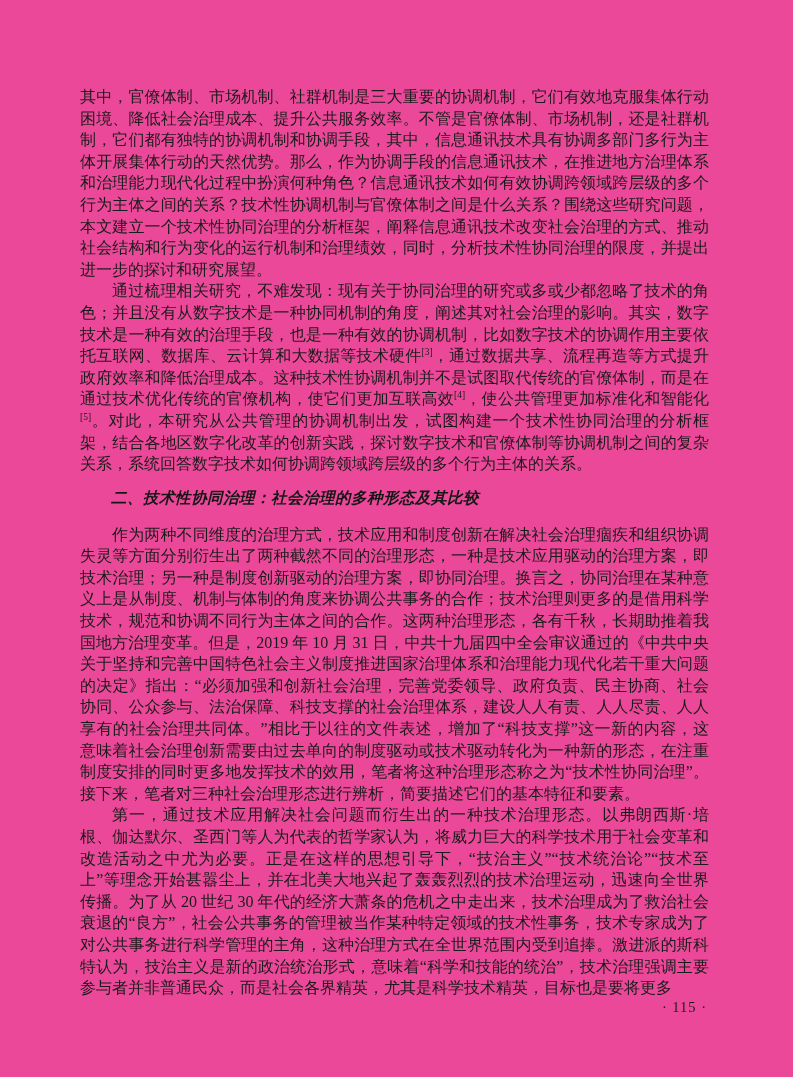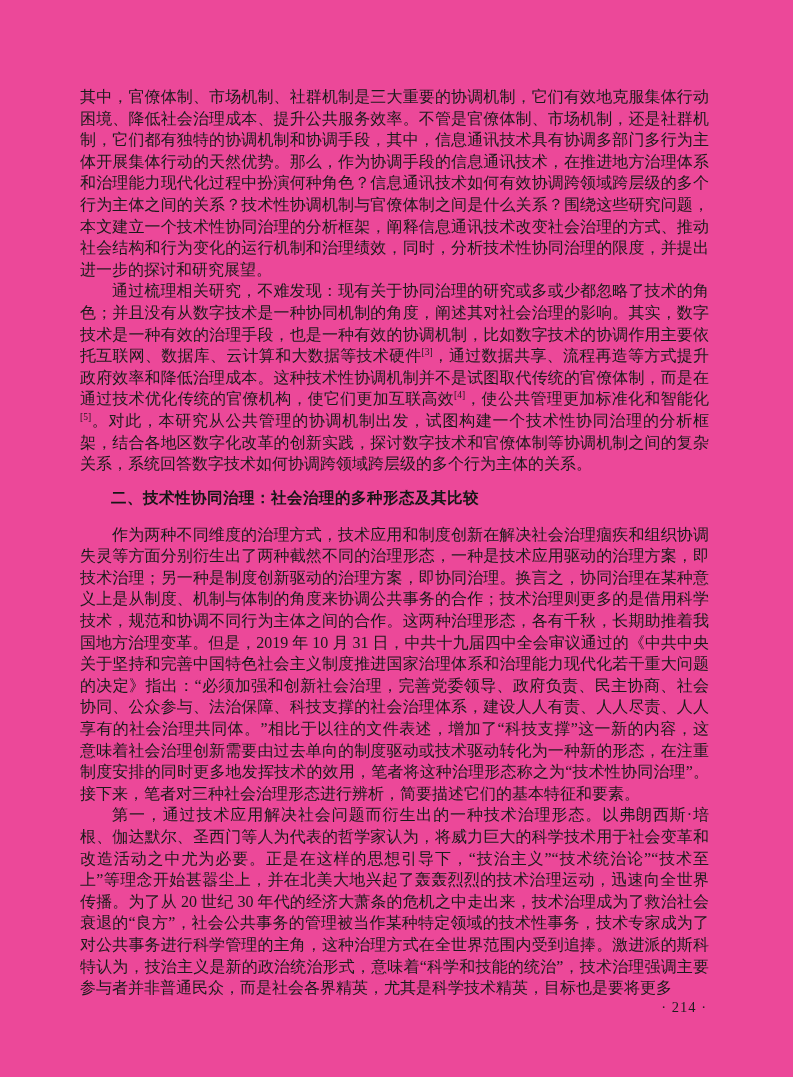--- a/index.html
+++ b/index.html
@@ -36,20 +36,21 @@
   .article-body h2.heading {
     margin: 12px 0 15px 0;
     font-size: 15.5px;
     line-height: 22px;
     font-weight: bold;
     text-indent: 2em;
     text-align: left;
     font-family: "Liberation Sans", "DejaVu Sans", sans-serif;
     letter-spacing: 0.5px;
     color: #161616;
+    font-style: italic;
   }
   .article-body sup {
     font-size: 9.5px;
     line-height: 0;
     vertical-align: super;
   }
   .page-number {
     position: absolute;
     top: 999px;
     right: 86px;
@@ -62,14 +63,14 @@
 <body>
 
 <div class="page">
   <div class="article-body">
       <p class=""><span>其中，官僚体制、市场机制、社群机制是三大重要的协调机制，它们有效地克服集体行动困境、降低社会治理成本、提升公共服务效率。不管是官僚体制、市场机制，还是社群机制，它们都有独特的协调机制和协调手段，其中，信息通讯技术具有协调多部门多行为主体开展集体行动的天然优势。那么，作为协调手段的信息通讯技术，在推进地方治理体系和治理能力现代化过程中扮演何种角色？信息通讯技术如何有效协调跨领域跨层级的多个行为主体之间的关系？技术性协调机制与官僚体制之间是什么关系？围绕这些研究问题，本文建立一个技术性协同治理的分析框架，阐释信息通讯技术改变社会治理的方式、推动社会结构和行为变化的运行机制和治理绩效，同时，分析技术性协同治理的限度，并提出进一步的探讨和研究展望。</span></p>
       <p class="indent"><span>通过梳理相关研究，不难发现：现有关于协同治理的研究或多或少都忽略了技术的角色；并且没有从数字技术是一种协同机制的角度，阐述其对社会治理的影响。其实，数字技术是一种有效的治理手段，也是一种有效的协调机制，比如数字技术的协调作用主要依托互联网、数据库、云计算和大数据等技术硬件</span><sup>[3]</sup><span>，通过数据共享、流程再造等方式提升政府效率和降低治理成本。这种技术性协调机制并不是试图取代传统的官僚体制，而是在通过技术优化传统的官僚机构，使它们更加互联高效</span><sup>[4]</sup><span>，使公共管理更加标准化和智能化</span><sup>[5]</sup><span>。对此，本研究从公共管理的协调机制出发，试图构建一个技术性协同治理的分析框架，结合各地区数字化改革的创新实践，探讨数字技术和官僚体制等协调机制之间的复杂关系，系统回答数字技术如何协调跨领域跨层级的多个行为主体的关系。</span></p>
       <h2 class="heading"><span>二、技术性协同治理：社会治理的多种形态及其比较</span></h2>
       <p class="indent"><span>作为两种不同维度的治理方式，技术应用和制度创新在解决社会治理痼疾和组织协调失灵等方面分别衍生出了两种截然不同的治理形态，一种是技术应用驱动的治理方案，即技术治理；另一种是制度创新驱动的治理方案，即协同治理。换言之，协同治理在某种意义上是从制度、机制与体制的角度来协调公共事务的合作；技术治理则更多的是借用科学技术，规范和协调不同行为主体之间的合作。这两种治理形态，各有千秋，长期助推着我国地方治理变革。但是，2019 年 10 月 31 日，中共十九届四中全会审议通过的《中共中央关于坚持和完善中国特色社会主义制度推进国家治理体系和治理能力现代化若干重大问题的决定》指出：“必须加强和创新社会治理，完善党委领导、政府负责、民主协商、社会协同、公众参与、法治保障、科技支撑的社会治理体系，建设人人有责、人人尽责、人人享有的社会治理共同体。”相比于以往的文件表述，增加了“科技支撑”这一新的内容，这意味着社会治理创新需要由过去单向的制度驱动或技术驱动转化为一种新的形态，在注重制度安排的同时更多地发挥技术的效用，笔者将这种治理形态称之为“技术性协同治理”。接下来，笔者对三种社会治理形态进行辨析，简要描述它们的基本特征和要素。</span></p>
       <p class="indent"><span>第一，通过技术应用解决社会问题而衍生出的一种技术治理形态。以弗朗西斯·培根、伽达默尔、圣西门等人为代表的哲学家认为，将威力巨大的科学技术用于社会变革和改造活动之中尤为必要。正是在这样的思想引导下，“技治主义”“技术统治论”“技术至上”等理念开始甚嚣尘上，并在北美大地兴起了轰轰烈烈的技术治理运动，迅速向全世界传播。为了从 20 世纪 30 年代的经济大萧条的危机之中走出来，技术治理成为了救治社会衰退的“良方”，社会公共事务的管理被当作某种特定领域的技术性事务，技术专家成为了对公共事务进行科学管理的主角，这种治理方式在全世界范围内受到追捧。激进派的斯科特认为，技治主义是新的政治统治形式，意味着“科学和技能的统治”，技术治理强调主要参与者并非普通民众，而是社会各界精英，尤其是科学技术精英，目标也是要将更多</span></p>
     </div>
-  <div class="page-number">· 214 ·</div>
+  <div class="page-number">· 115 ·</div>
 </div>
 
 </body></html>

